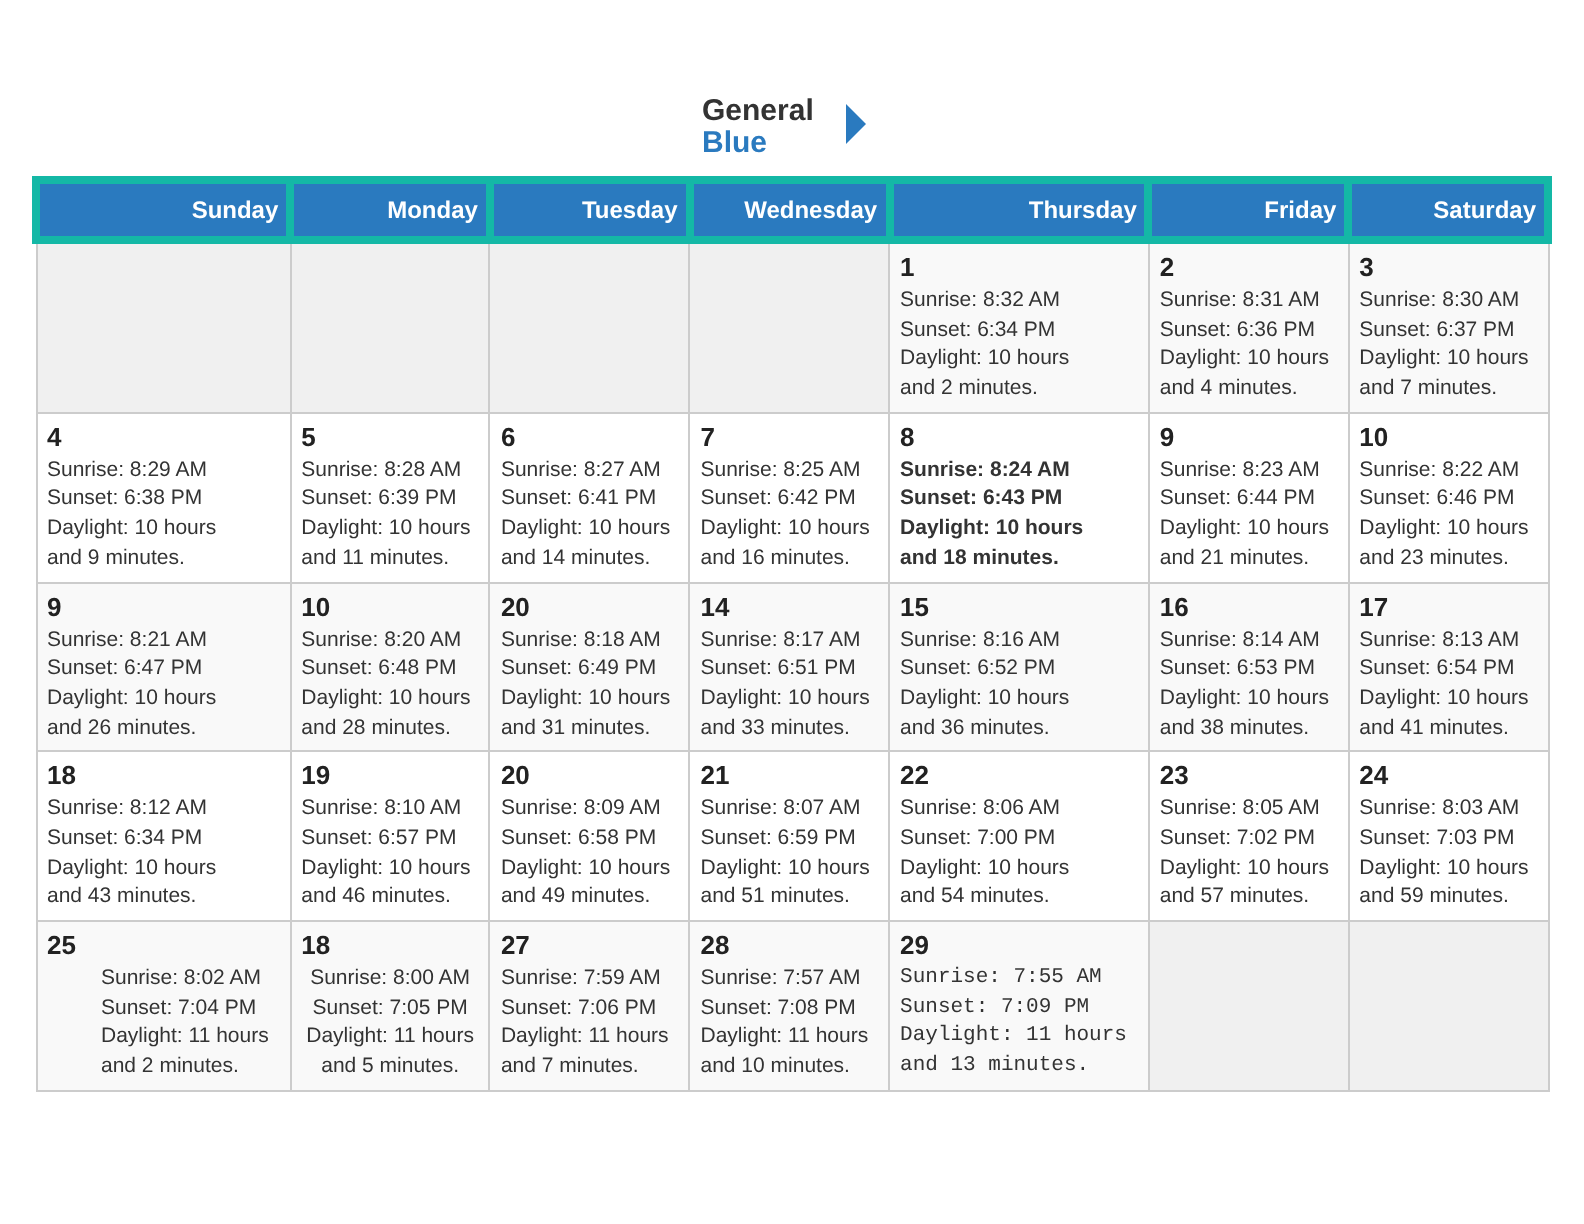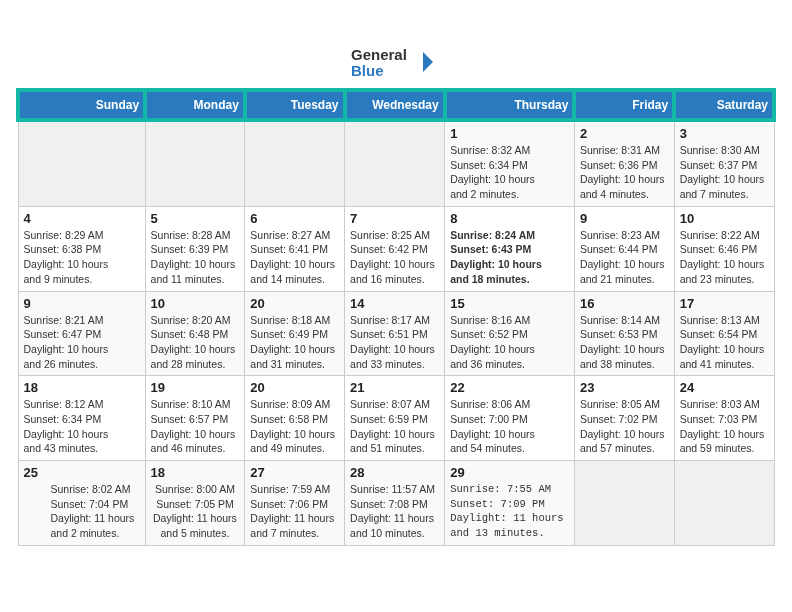--- a/index.html
+++ b/index.html
@@ -303,21 +303,21 @@
         </td>
         <td>
           <span class="day-number">27</span>
           <div class="day-info" style="white-space: pre-line;">Sunrise: 7:59 AM
 Sunset: 7:06 PM
 Daylight: 11 hours
 and 7 minutes.</div>
         </td>
         <td>
           <span class="day-number">28</span>
-          <div class="day-info" style="white-space: pre-line;">Sunrise: 11:57 AM
+          <div class="day-info" style="white-space: pre-line;">Sunrise: 7:57 AM
 Sunset: 7:08 PM
 Daylight: 11 hours
 and 10 minutes.</div>
         </td>
         <td>
           <span class="day-number">29</span>
           <div class="day-info" style="white-space: pre-line; font-family: Liberation Mono, monospace;">Sunrise: 7:55 AM
 Sunset: 7:09 PM
 Daylight: 11 hours
 and 13 minutes.</div>

